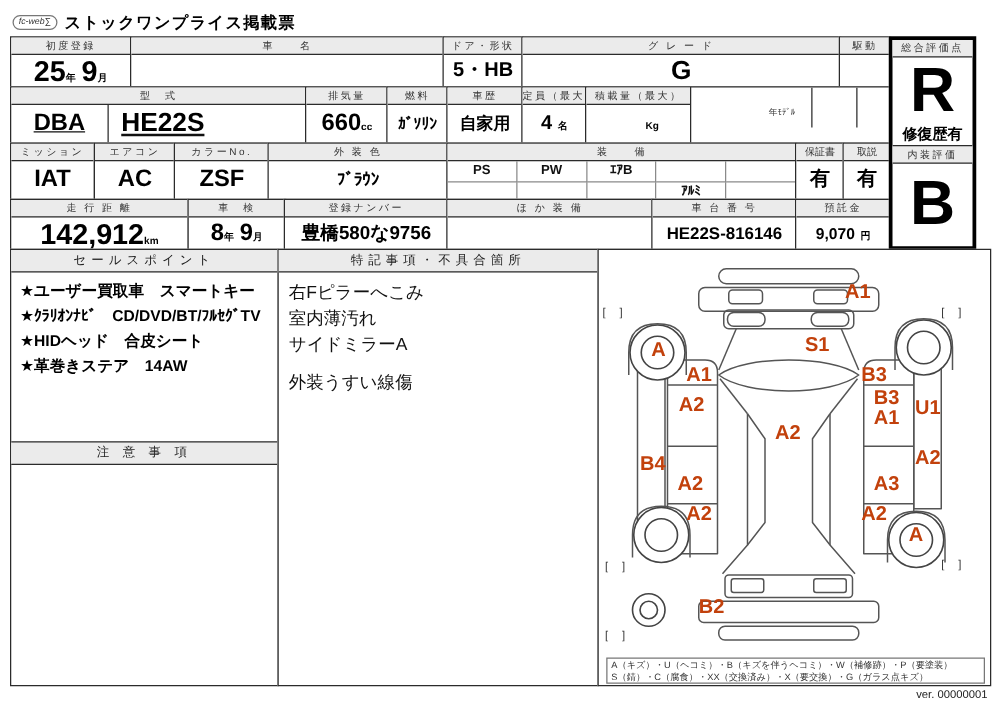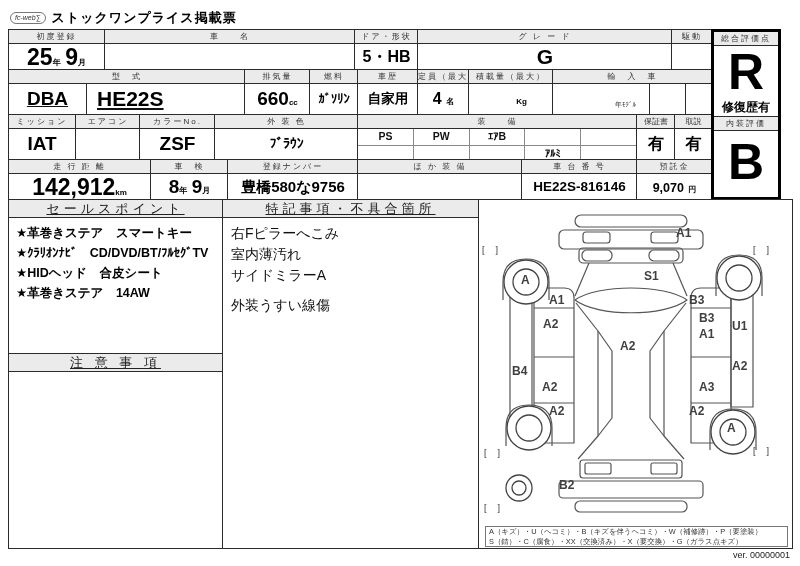--- a/index.html
+++ b/index.html
@@ -31,26 +31,26 @@
       text-align:center;line-height:15px;overflow:hidden;}
   .eq:nth-child(5n){border-right:none;}
   .eq:nth-child(n+6){border-bottom:none;}
   
   #ratingbox{left:703px;top:0;width:70px;height:171px;border:3px solid #000;background:#fff;}
   .bigletter{text-align:center;font-weight:bold;font-size:50px;line-height:52px;color:#000;}
   .ratingnote{text-align:center;font-weight:bold;font-size:12px;color:#000;}
   
   .box{position:absolute;border:1px solid #2b2b2b;background:#fff;box-sizing:border-box;}
   .secbar{position:absolute;left:0;right:0;top:0;height:17px;background:#ebebeb;border-bottom:1px solid #2b2b2b;
-          text-align:center;font-size:13px;letter-spacing:4px;line-height:17px;color:#222;white-space:nowrap;overflow:hidden;text-decoration:underline;}
+          text-align:center;font-size:10px;letter-spacing:4px;line-height:17px;color:#222;white-space:nowrap;overflow:hidden;}
   .listtext{position:absolute;left:7px;right:4px;font-weight:bold;font-size:12.5px;line-height:20px;color:#000;white-space:nowrap;overflow:hidden;}
   .remtext{position:absolute;left:8px;right:4px;font-size:14px;line-height:21px;color:#111;font-weight:500;white-space:nowrap;overflow:hidden;}
   
   #diagram{position:absolute;left:0;top:0;width:315px;height:330px;}
-  .dlabel{position:absolute;font-size:12px;font-weight:bold;color:#404040;line-height:13px;white-space:nowrap;}
+  .dlabel{position:absolute;font-size:16px;font-weight:bold;color:#c2410c;line-height:13px;white-space:nowrap;}
   .bracket{position:absolute;font-size:9px;color:#333;letter-spacing:1px;line-height:10px;white-space:nowrap;}
   #legendbox{position:absolute;left:6px;top:326px;width:303px;height:21px;border:1px solid #777;
              font-size:7.4px;line-height:10px;color:#333;padding:0 3px;box-sizing:border-box;white-space:nowrap;overflow:hidden;}
   #verline{left:676px;top:550px;width:114px;text-align:right;font-size:9px;color:#222;}
 </style>
 </head>
 <body>
 
 <div class="abs" id="titlebar">
   <span id="logo">fc-web∑</span>
@@ -109,34 +109,34 @@
       <span class="f17">4</span> <span class="unit">名</span>
     </div>
   </div>
   <div class="cell" style="left:460px;top:40px;width:86px;height:46px">
     <div class="hdr">積載量（最大）</div>
     <div class="val vh33" style="text-align:right;padding-right:26px;">
       <span class="f14"></span><span class="unit">Kg</span>
     </div>
   </div>
   <div class="cell" style="left:544px;top:40px;width:161px;height:46px">
-    <div class="hdr">輸　入　車</div>
     <div class="val vh33" style="position:relative;text-align:left;">
       <span style="position:absolute;left:62px;top:6px;font-size:7px;font-weight:normal;color:#333;">年ﾓﾃﾞﾙ</span>
       <div class="subline" style="left:96px;top:0;height:32px;"></div>
       <div class="subline" style="left:132px;top:0;height:32px;"></div>
     </div>
   </div>
 
   <div class="cell" style="left:0;top:85px;width:68px;height:46px">
     <div class="hdr">ミッション</div>
     <div class="val vh33 f20">IAT</div>
   </div>
   <div class="cell" style="left:67px;top:85px;width:66px;height:46px">
     <div class="hdr">エアコン</div>
+    <div class="val vh33 f20">AC</div>
   </div>
   <div class="cell" style="left:131px;top:85px;width:77px;height:46px">
     <div class="hdr">カラーNo.</div>
     <div class="val vh33 f20">ZSF</div>
   </div>
   <div class="cell" style="left:206px;top:85px;width:145px;height:46px">
     <div class="hdr">外 装 色</div>
     <div class="val vh33 f14">ﾌﾞﾗｳﾝ</div>
   </div>
   <div class="cell" style="left:349px;top:85px;width:281px;height:46px">
@@ -198,21 +198,21 @@
   <div class="abs" id="ratingbox">
     <div class="hdr">総合評価点</div>
     <div class="bigletter" style="height:53px;">R</div>
     <div class="ratingnote" style="height:17px;">修復歴有</div>
     <div class="hdr" style="border-top:1px solid #2b2b2b;">内装評価</div>
     <div class="bigletter" style="height:55px;padding-top:5px;">B</div>
   </div>
 
   <div class="box" style="left:0;top:170px;width:215px;height:350px;">
     <div class="secbar">セールスポイント</div>
-    <div class="listtext" style="top:23px;">★革巻きステア　スマートキー</div>
+    <div class="listtext" style="top:23px;">★ユーザー買取車　スマートキー</div>
     <div class="listtext" style="top:43px;">★ｸﾗﾘｵﾝﾅﾋﾞ　CD/DVD/BT/ﾌﾙｾｸﾞTV</div>
     <div class="listtext" style="top:63px;">★HIDヘッド　合皮シート</div>
     <div class="listtext" style="top:83px;">★革巻きステア　14AW</div>
     <div class="secbar" style="top:153px;border-top:1px solid #2b2b2b;">注 意 事 項</div>
   </div>
 
   <div class="box" style="left:214px;top:170px;width:257px;height:350px;">
     <div class="secbar">特記事項・不具合箇所</div>
     <div class="remtext" style="top:23px;">右Fピラーへこみ</div>
     <div class="remtext" style="top:44px;">室内薄汚れ</div>

